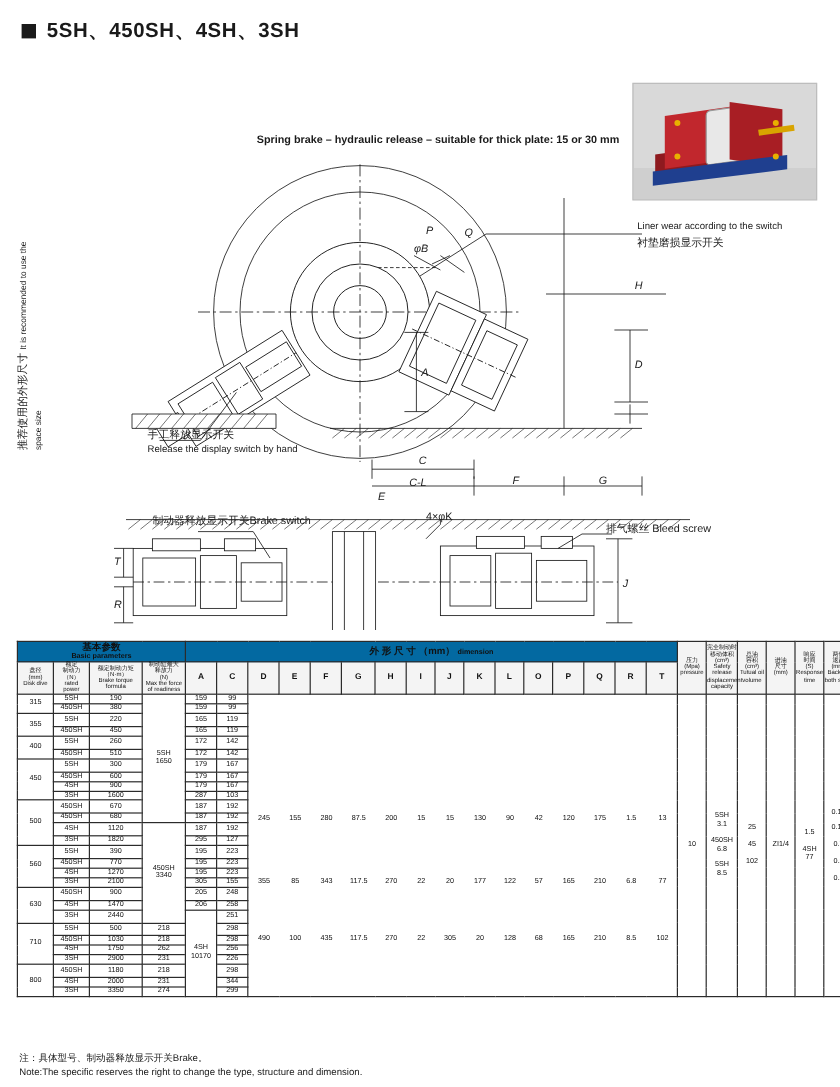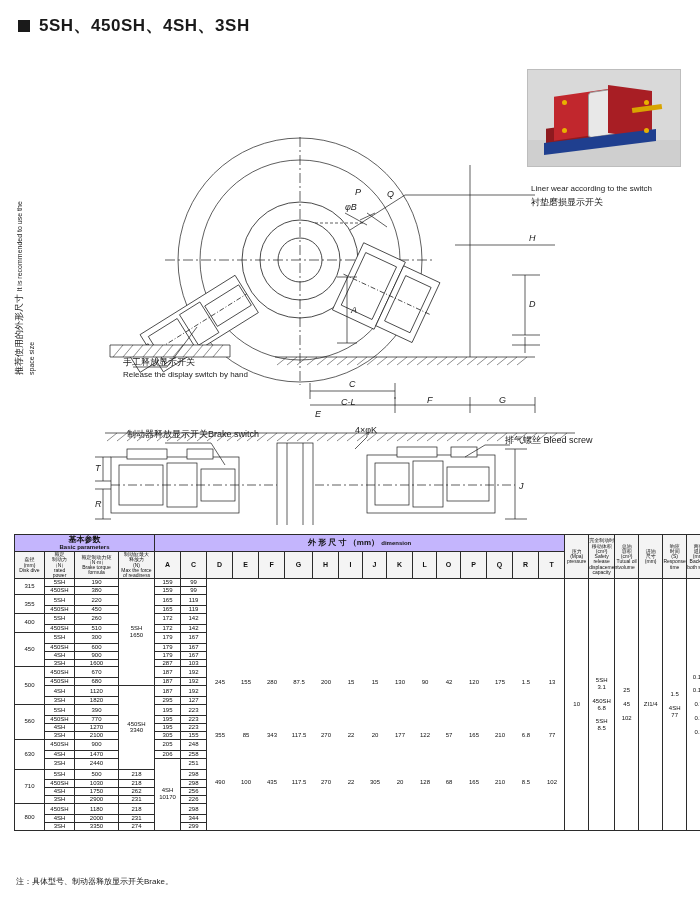--- a/index.html
+++ b/index.html
@@ -54,37 +54,38 @@
   .vert-note{
     position:absolute;left:-2px;top:330px;width:180px;
     transform:rotate(-90deg);transform-origin:left top;
     font-size:9px;color:#1a1a1a;
   }
 
   
   .tablewrap{position:absolute;left:14px;top:534px;width:672px;}
   table{border-collapse:collapse;width:672px;table-layout:fixed;}
   td,th{border:1px solid #2b2b2b;font-size:6px;text-align:center;vertical-align:middle;padding:0;line-height:1.15;color:#111;}
-  .hd{font-weight:bold;font-size:8px;background:#c4b5fd;}
+  .hd{font-weight:bold;font-size:8px;background:#0369a1;}
   .hd2{font-weight:bold;font-size:7px;background:#f4f4f4;}
   .hsmall{font-size:5px;line-height:1.05;background:#f4f4f4;}
   .note{
     position:absolute;left:16px;top:876px;font-size:8px;line-height:1.45;
   }
 </style>
 </head>
 <body>
 
 <div class="page-title">
   <span class="sq"></span>
   <span>5SH、450SH、4SH、3SH</span>
 </div>
 
 <div class="drawing">
 
+  <div class="dsub">Spring brake – hydraulic release – suitable for thick plate: 15 or 30 mm</div>
 
   <div class="photo">
     <div class="floor"></div>
     <div class="body3"></div>
     <div class="body1"></div>
     <div class="disc"></div>
     <div class="body2"></div>
     <div class="rod"></div>
     <div class="base"></div>
     <div class="bolt" style="left:34px;top:30px"></div>
@@ -682,13 +683,14 @@
     <td>3350</td>
     <td>274</td>
     <td>299</td>
   </tr>
 </tbody>
     </table>
 </div>
 
 <div class="note">
   <div>注：具体型号、制动器释放显示开关Brake。</div>
+  <div>Note:The specific reserves the right to change the type, structure and dimension.</div>
 </div>
 
 </body></html>

